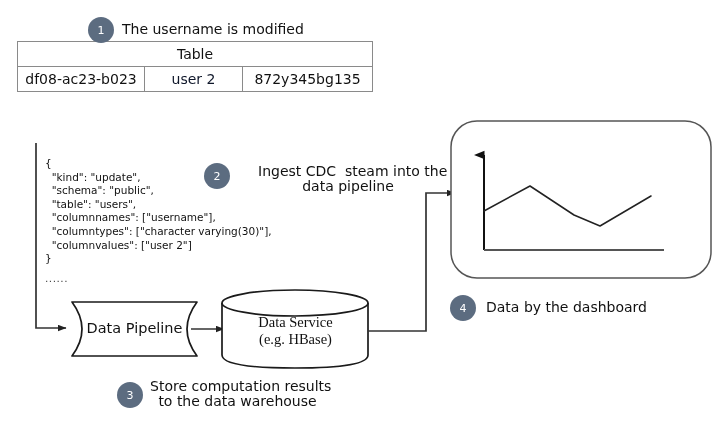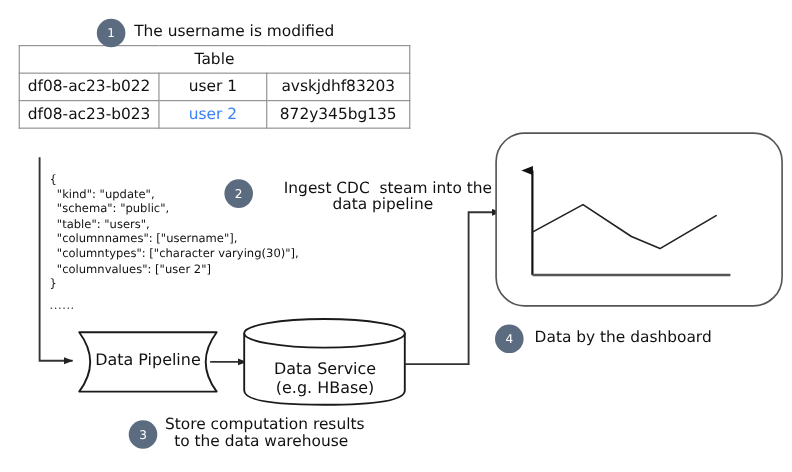--- a/index.html
+++ b/index.html
@@ -65,21 +65,21 @@
     border: 1px solid #8a8a8a;
     text-align: center;
     font-family: "DejaVu Sans", sans-serif;
     font-size: 14px;
     color: #111111;
     padding: 3px 2px;
     height: 18px;
     white-space: nowrap;
     overflow: hidden;
   }
-  #data-table td.modified { color: #3b82f6; }
+  #data-table td.modified { color: #0f172a; }
   .col-id { width: 127px; }
   .col-username { width: 98px; }
   .col-token { width: 130px; }
 
   
   #json-block {
     position: absolute;
     left: 45px;
     top: 157px;
     font-family: "DejaVu Sans", sans-serif;
@@ -166,25 +166,20 @@
     <colgroup>
       <col class="col-id">
         <col class="col-username">
         <col class="col-token">
     </colgroup>
     <tbody>
       <tr>
         <td colspan="3">Table</td>
       </tr>
       <tr>
-        <td>df08-ac23-b022</td>
-        <td>user 1</td>
-        <td>avskjdhf83203</td>
-      </tr>
-      <tr>
         <td>df08-ac23-b023</td>
         <td class="modified">user 2</td>
         <td>872y345bg135</td>
       </tr>
     </tbody>
   </table>
 
   <div id="json-block">{
   "kind": "update",
   "schema": "public",
@@ -193,21 +188,21 @@
   "columntypes": ["character varying(30)"],
   "columnvalues": ["user 2"]
 }</div>
   <div id="json-ellipsis">......</div>
 
   <div class="step-badge" style="left:204px; top:163px;">2</div>
   <div class="step-text center" style="left:238px; top:164px; width:180px;margin-left:20px;">Ingest CDC  steam into the
 data pipeline</div>
 
   <div class="node-label" style="left:72px; top:320px; width:125px;">Data Pipeline</div>
-  <div class="node-label" style="left:228px; top:328px; width:135px;">Data Service
+  <div class="node-label" style="left:228px; top:314px; width:135px;font-family:Liberation Serif, serif;">Data Service
 (e.g. HBase)</div>
 
   <div class="step-badge" style="left:117px; top:382px;">3</div>
   <div class="step-text center" style="left:150px; top:379px; width:175px;">Store computation results
 to the data warehouse</div>
 
   <div class="step-badge" style="left:450px; top:295px;">4</div>
   <div class="step-text" style="left:486px; top:300px;">Data by the dashboard</div>
 
 </div>

